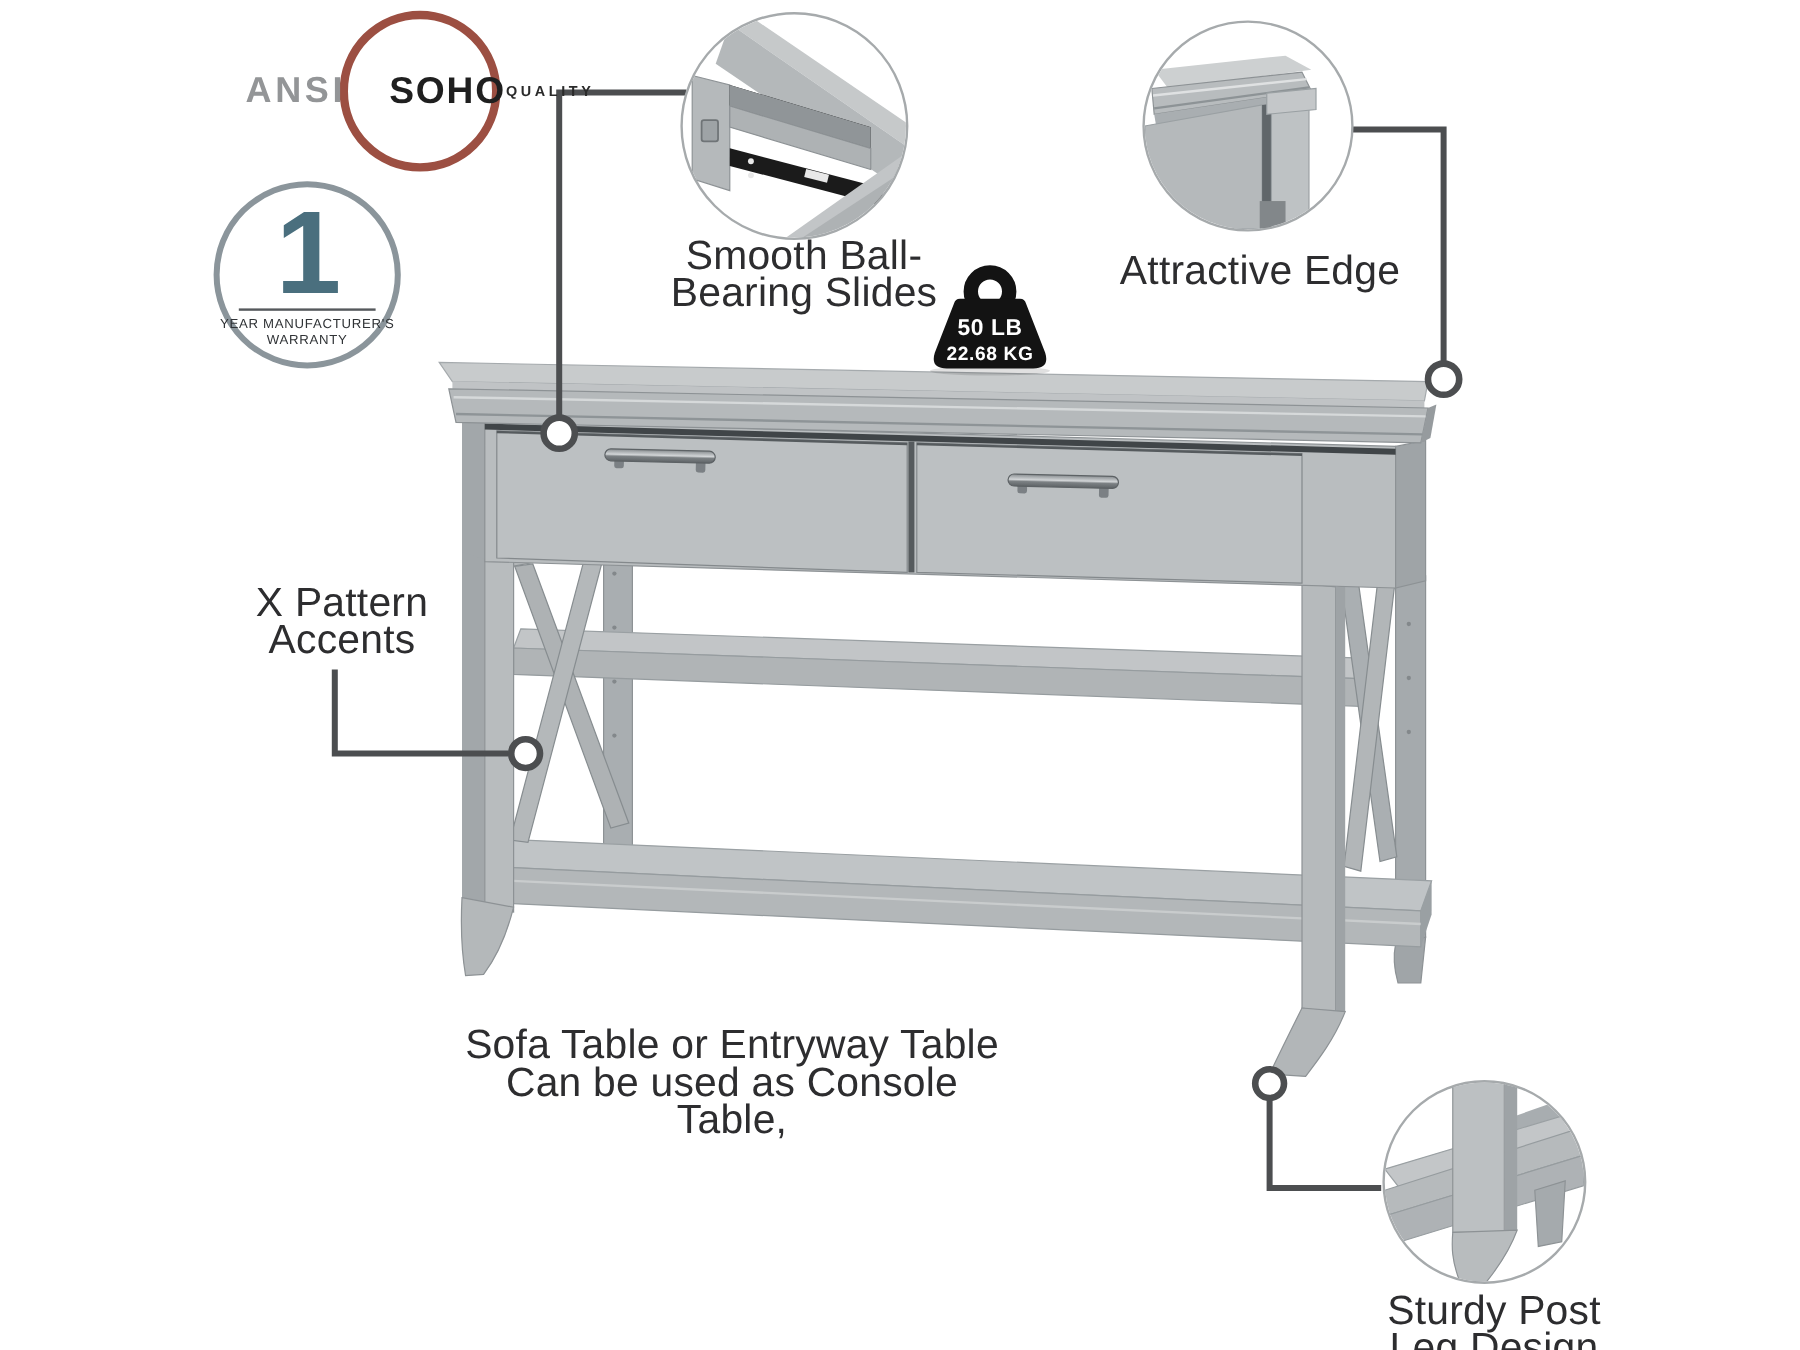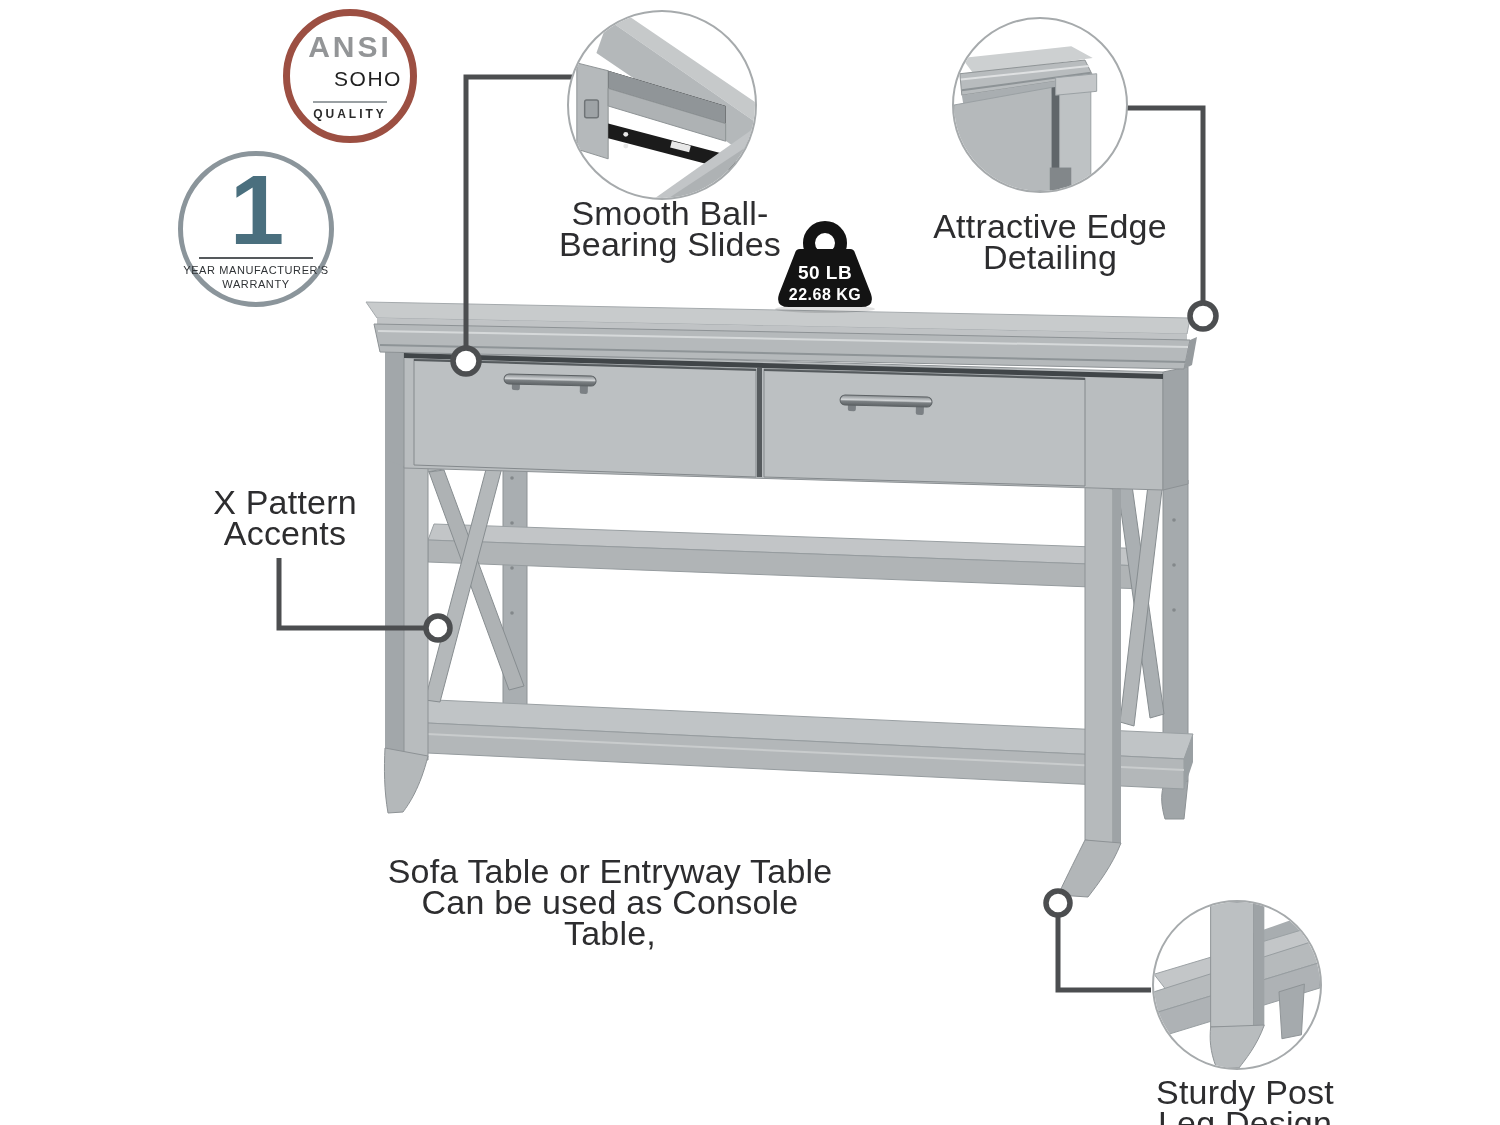--- a/index.html
+++ b/index.html
@@ -23,25 +23,25 @@
   .callout-circle{
     position:absolute;border-radius:50%;
     border:2px solid #a6aaac;background:#ffffff;
     overflow:hidden;box-sizing:border-box;
   }
 
   
   .ansi-badge{
     position:absolute;left:283px;top:9px;width:134px;height:134px;
     border:7px solid #9c4f42;border-radius:50%;box-sizing:border-box;
-    display:flex;flex-direction:column;align-items:center;justify-content:center;
+    display:flex;align-items:center;justify-content:center;
     background:#fff;
   }
   .ansi-line1{font-size:30px;font-weight:bold;letter-spacing:3px;color:#939597;line-height:30px;}
-  .ansi-line2{font-size:21px;font-weight:normal;letter-spacing:1.5px;color:#1f1f1f;line-height:34px;margin-left:36px;}
+  .ansi-line2{font-size:31px;font-weight:bold;letter-spacing:1.5px;color:#1f1f1f;line-height:34px;margin-left:36px;}
   .ansi-divider{width:74px;height:2px;background:#9aa0a3;margin:5px 0 4px 0;}
   .ansi-line3{font-size:12px;font-weight:bold;letter-spacing:3px;color:#2a2a2a;line-height:14px;}
 
   
   .warranty-badge{
     position:absolute;left:178px;top:151px;width:156px;height:156px;
     border:5px solid #8b959b;border-radius:50%;box-sizing:border-box;
     display:flex;flex-direction:column;align-items:center;justify-content:center;
     background:#fff;
   }
@@ -230,21 +230,20 @@
     <div class="warranty-small">WARRANTY</div>
   </div>
 
   <div class="label" style="left:540px;top:198px;width:260px;">
     <div>Smooth Ball-</div>
     <div>Bearing Slides</div>
   </div>
 
   <div class="label" style="left:920px;top:200px;width:260px;margin-top:11px;">
     <div>Attractive Edge</div>
-    <div>Detailing</div>
   </div>
 
   <div class="label" style="left:175px;top:487px;width:220px;text-align:center;">
     <div>X Pattern</div>
     <div>Accents</div>
   </div>
 
   <div class="label" style="left:380px;top:856px;width:460px;">
     <div>Sofa Table or Entryway Table</div>
     <div>Can be used as Console Table,</div>

